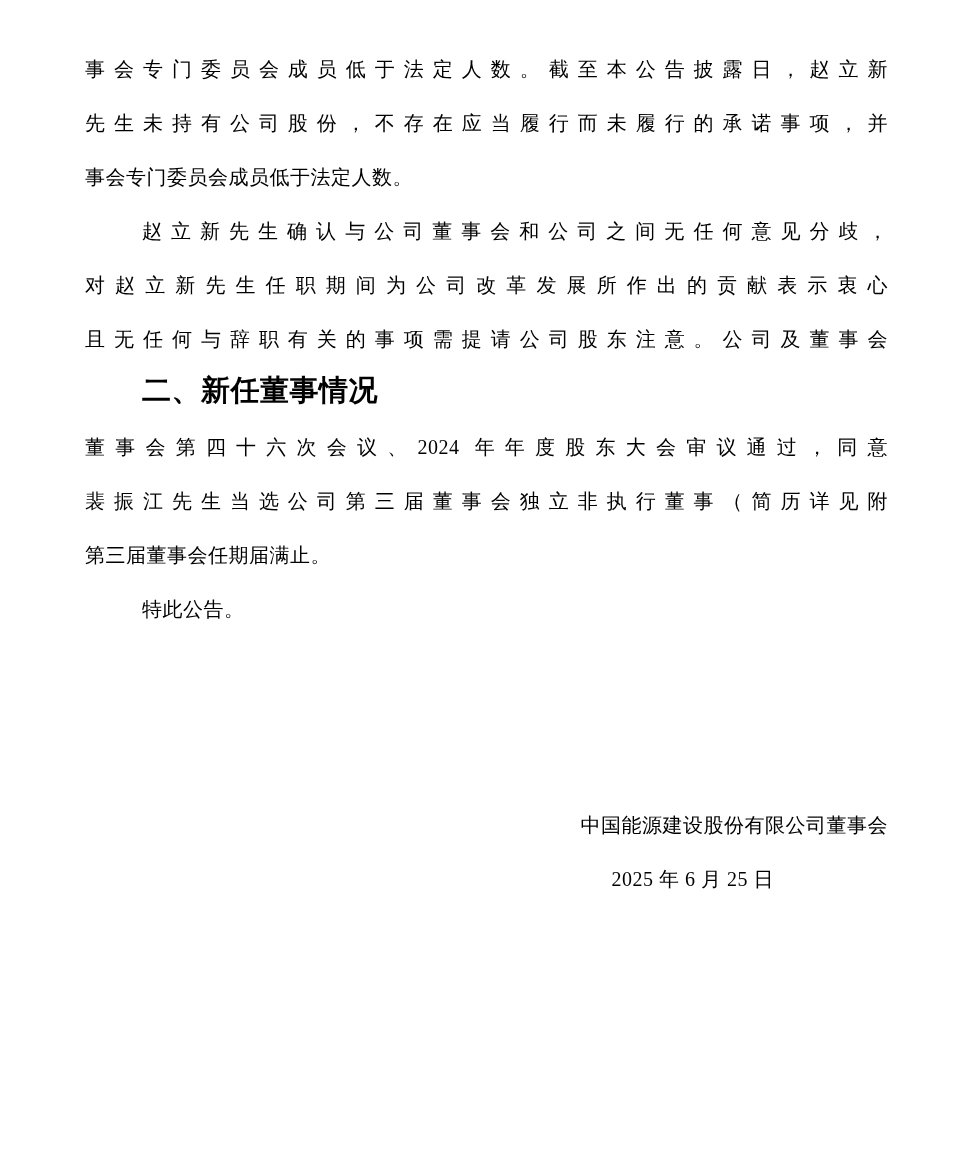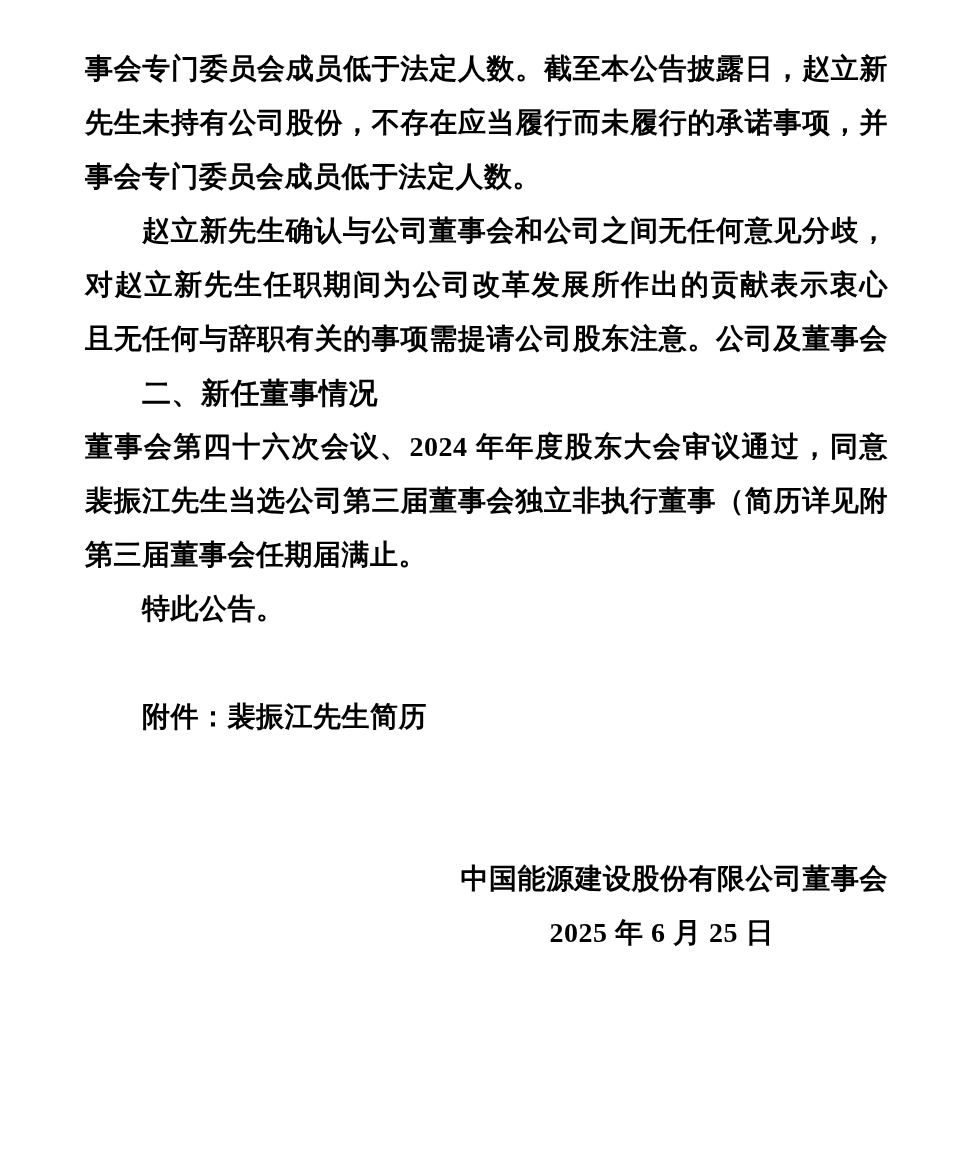--- a/index.html
+++ b/index.html
@@ -13,37 +13,36 @@
     height: 1164px;
     margin: 0 auto;
     background: #ffffff;
     box-sizing: border-box;
     padding: 42px 84px 0 85px;
     color: #000000;
     font-family: "Liberation Serif", "DejaVu Serif", serif;
     overflow: hidden;
   }
   .line {
-    font-size: 28px;
+    font-size: 20px;
     line-height: 54px;
     height: 54px;
     text-align: justify;
     text-align-last: left;
     letter-spacing: 0.5px;
-    font-weight: bold;
   }
   .line.fill {
     text-align-last: justify;
     text-justify: inter-character;
   }
   .line.indent {
     text-indent: 57px;
   }
   .heading {
-    font-family: Liberation Sans, sans-serif;
+    font-family: Liberation Mono, monospace;
     font-weight: 700;
     font-size: 29px;
   }
   .spacer {
     height: 54px;
   }
   .signature {
     text-align-last: right;
   }
   .date {
@@ -62,19 +61,18 @@
       <div class="line">事会专门委员会成员低于法定人数。</div>
       <div class="line indent fill">赵立新先生确认与公司董事会和公司之间无任何意见分歧，</div>
       <div class="line fill">对赵立新先生任职期间为公司改革发展所作出的贡献表示衷心</div>
       <div class="line fill">且无任何与辞职有关的事项需提请公司股东注意。公司及董事会</div>
       <div class="line indent heading">二、新任董事情况</div>
       <div class="line fill">董事会第四十六次会议、2024 年年度股东大会审议通过，同意</div>
       <div class="line fill">裴振江先生当选公司第三届董事会独立非执行董事（简历详见附</div>
       <div class="line">第三届董事会任期届满止。</div>
       <div class="line indent">特此公告。</div>
       <div class="spacer"></div>
-      <div class="line indent">附件：裴振江先生简历</div>
       <div class="spacer"></div>
       <div class="spacer"></div>
       <div class="line signature">中国能源建设股份有限公司董事会</div>
       <div class="line date">2025 年 6 月 25 日</div>
     </div>
 </div>
 
 </body></html>

